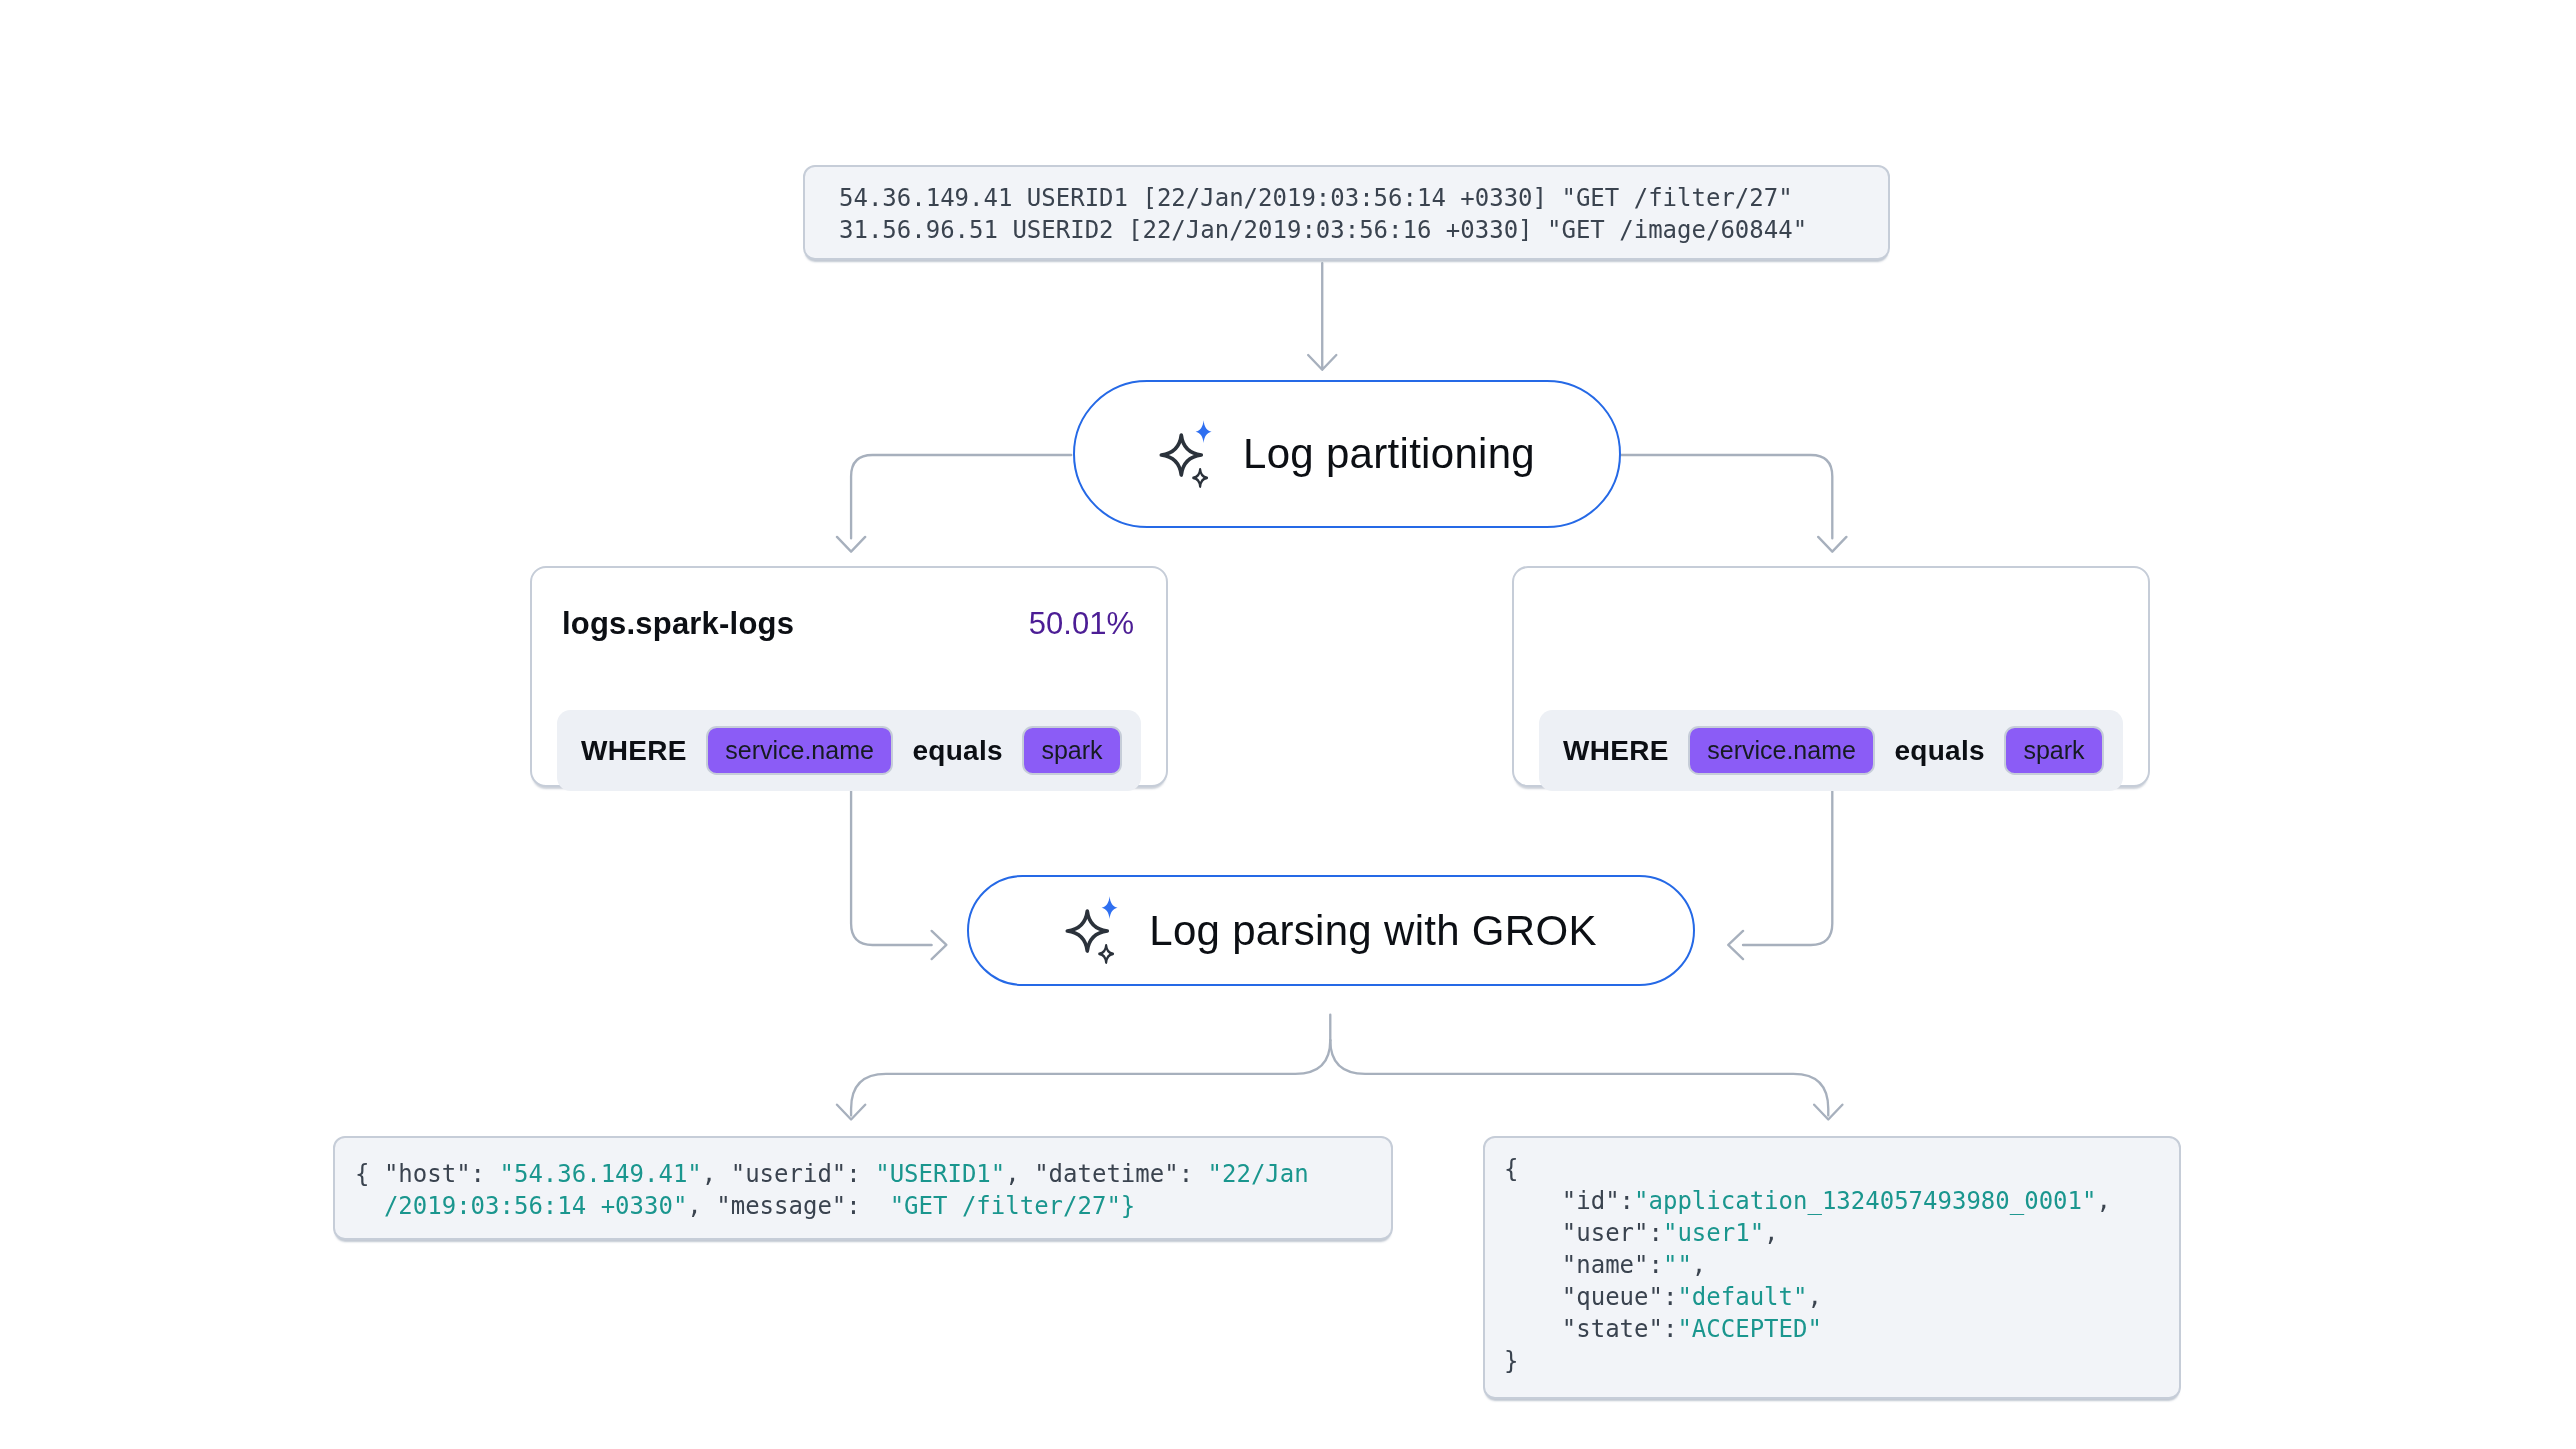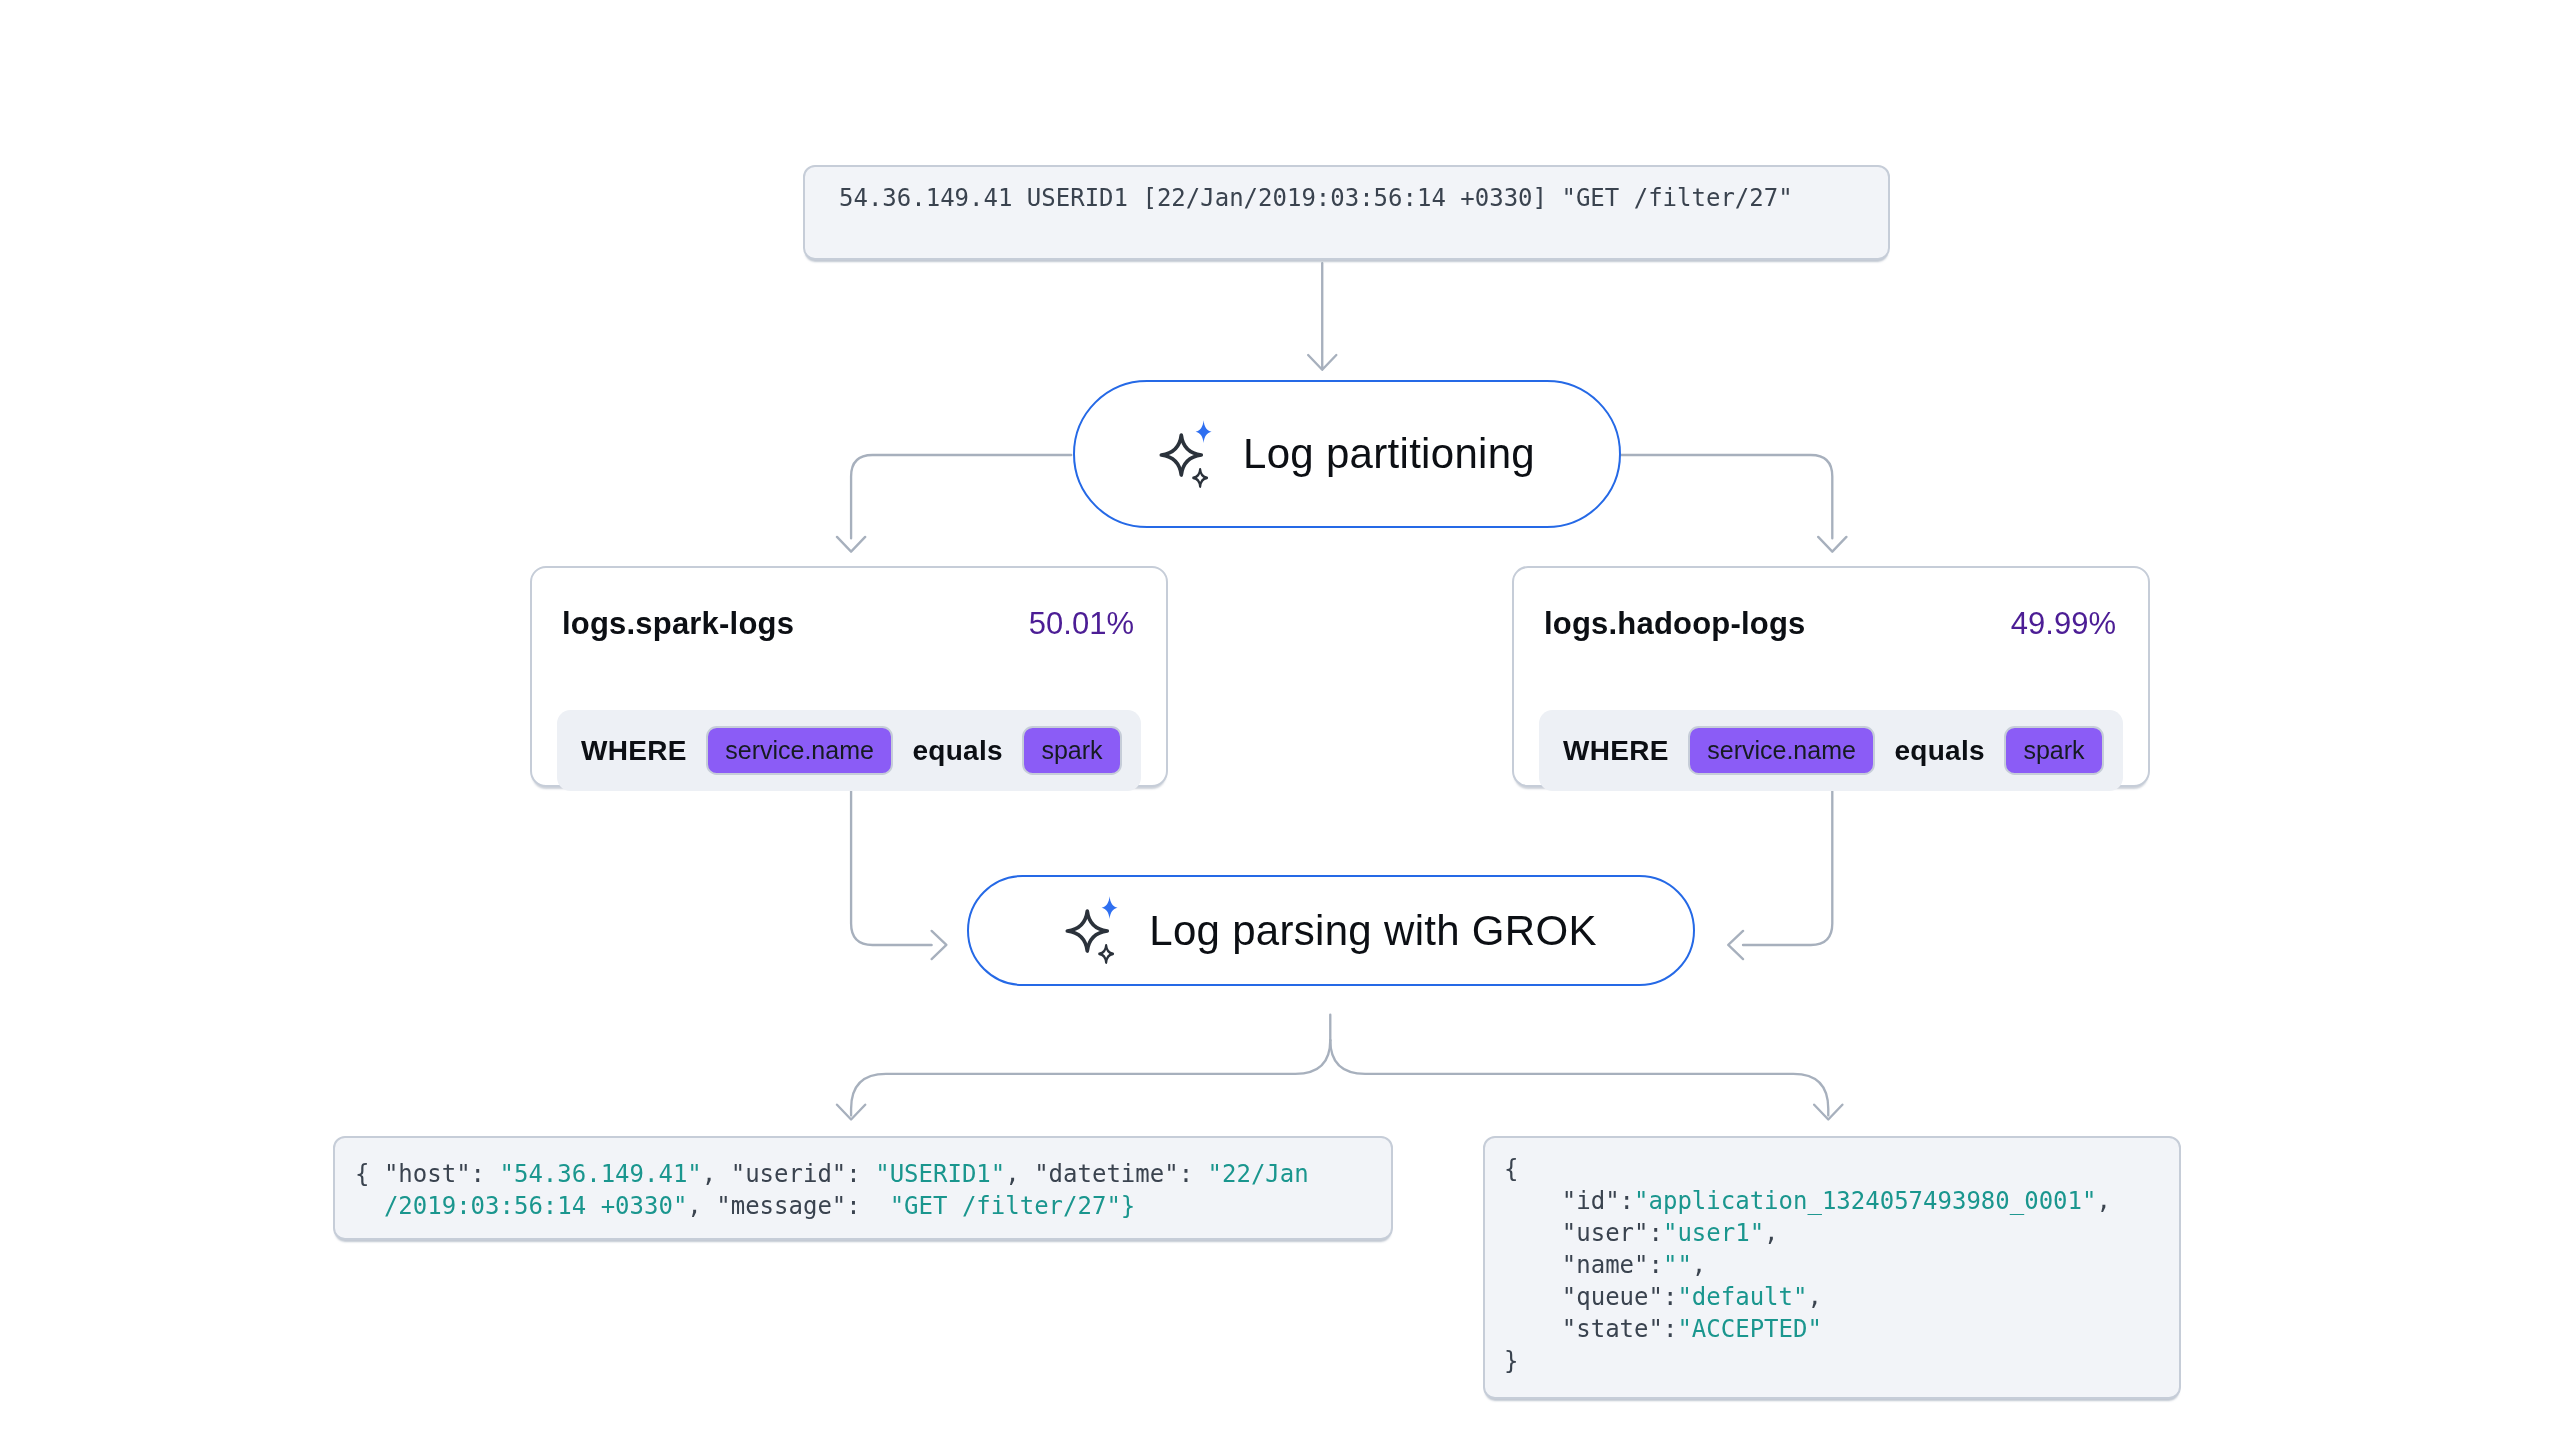--- a/index.html
+++ b/index.html
@@ -48,20 +48,21 @@
     <path d="M2412 678 L2698 678 Q2730 678 2730 710 L2730 802 M2709 800 L2730 822 L2751 800"></path>
     <path d="M1268 1175 L1268 1376 Q1268 1408 1300 1408 L1388 1408 M1388 1387 L1410 1408 L1388 1429"></path>
     <path d="M2730 1175 L2730 1376 Q2730 1408 2698 1408 L2597 1408 M2597 1387 L2575 1408 L2597 1429"></path>
     <path d="M1982 1512 L1982 1550"></path>
     <path d="M1982 1550 Q1982 1600 1930 1600 L1320 1600 Q1268 1600 1268 1652 L1268 1662 M1247 1646 L1268 1668 L1289 1646"></path>
     <path d="M1982 1550 Q1982 1600 2034 1600 L2672 1600 Q2724 1600 2724 1652 L2724 1662 M2703 1646 L2724 1668 L2745 1646"></path>
   </svg>
 
   <div class="gray-box" style="left:803px;top:165px;width:1087px;height:95px;padding:15.4px 0 0 34px;">
     <div class="mono">54.36.149.41 USERID1 [22/Jan/2019:03:56:14 +0330] "GET /filter/27"</div>
+    <div class="mono">31.56.96.51 USERID2 [22/Jan/2019:03:56:16 +0330] "GET /image/60844"</div>
   </div>
 
   <div class="pill" style="left:1073px;top:380px;width:548px;height:148px;">
     <svg class="spark-icon" width="64" height="71" viewBox="0 0 112 124">
       <path d="M50 0C53.5 29 71 46.5 100 50C71 53.5 53.5 71 50 100C46.5 71 29 53.5 0 50C29 46.5 46.5 29 50 0Z" fill="none" stroke="#2b323b" stroke-width="9" stroke-linejoin="round" transform="translate(4,28) scale(0.70)"></path>
       <path d="M50 0C53.5 29 71 46.5 100 50C71 53.5 53.5 71 50 100C46.5 71 29 53.5 0 50C29 46.5 46.5 29 50 0Z" fill="#2f6ff0" transform="translate(64,2) scale(0.28,0.40)"></path>
       <path d="M50 0C53.5 29 71 46.5 100 50C71 53.5 53.5 71 50 100C46.5 71 29 53.5 0 50C29 46.5 46.5 29 50 0Z" fill="none" stroke="#2b323b" stroke-width="16" stroke-linejoin="round" transform="translate(60,88) scale(0.24,0.30)"></path>
     </svg>
     <span class="pill-label">Log partitioning</span>
   </div>
@@ -73,24 +74,20 @@
     </div>
     <div class="where-strip">
       <span class="kw">WHERE</span>
       <span class="tag">service.name</span>
       <span class="kw">equals</span>
       <span class="tag">spark</span>
     </div>
   </div>
 
   <div class="card" style="left:1512px;top:566px;width:638px;height:221px;">
-    <div class="card-head">
-      <span class="card-title">logs.hadoop-logs</span>
-      <span class="card-pct">49.99%</span>
-    </div>
     <div class="where-strip">
       <span class="kw">WHERE</span>
       <span class="tag">service.name</span>
       <span class="kw">equals</span>
       <span class="tag">spark</span>
     </div>
   </div>
 
   <div class="pill" style="left:967px;top:875px;width:728px;height:111px;">
     <svg class="spark-icon" width="64" height="71" viewBox="0 0 112 124">

